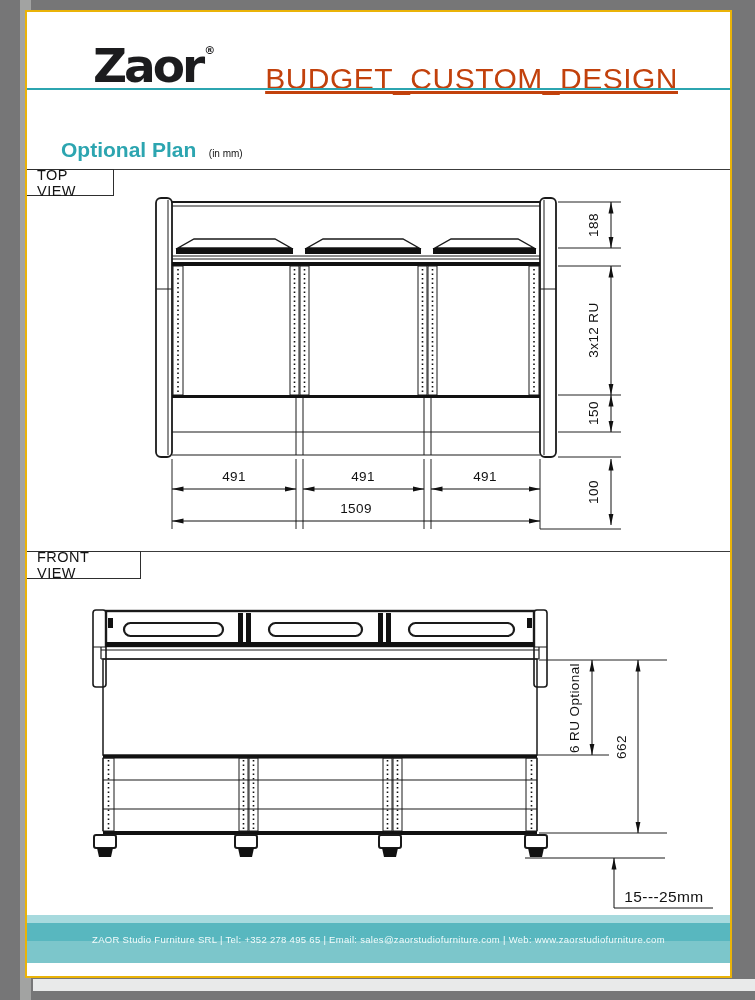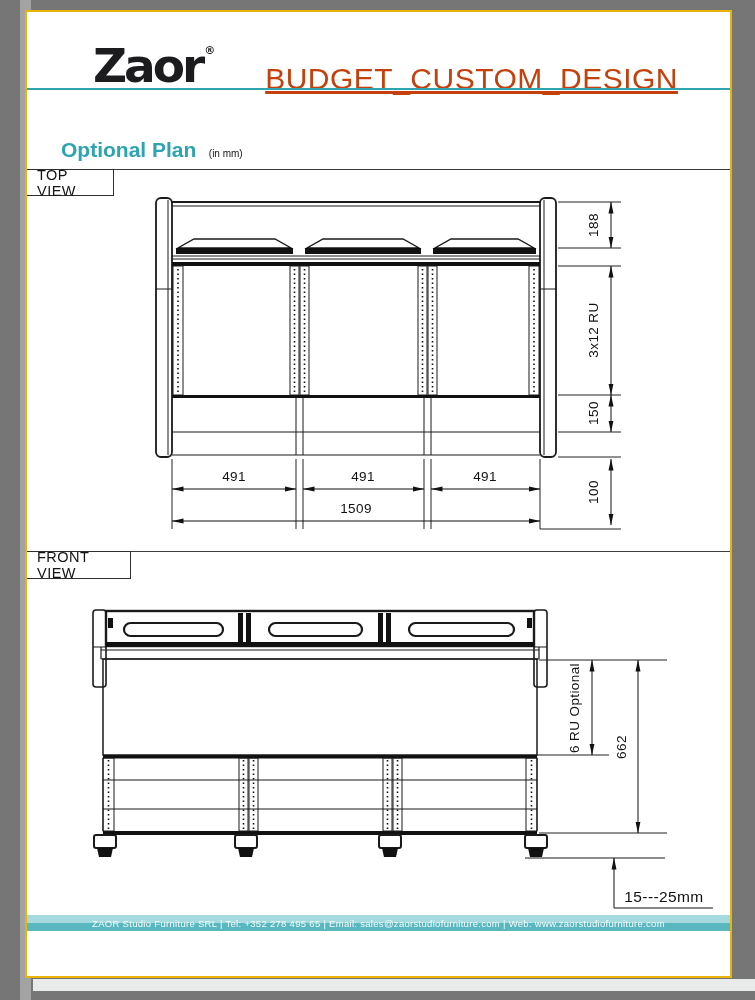--- a/index.html
+++ b/index.html
@@ -26,33 +26,33 @@
   .title-row .unit{font-size:10px;color:#141414;margin-left:8px;}
   
   .divider{position:absolute;left:0;width:703px;height:0;border-top:1.4px solid #3c3c3c;}
   .d1{top:157px;} .d2{top:539px;}
   .view-label{
     position:absolute;left:0;background:#fff;border:1.3px solid #2e2e2e;border-left:none;
     color:#141414;font-size:14.5px;letter-spacing:0.5px;display:flex;align-items:center;
     padding:0 10px;box-sizing:border-box;
   }
   .view-label.top{top:157px;width:87px;height:27px;}
-  .view-label.front{top:539px;width:104px;height:28px;}
+  .view-label.front{top:539px;width:114px;height:28px;}
   
   svg.draw{position:absolute;left:0;top:0;width:703px;height:964px;}
   svg.draw .ln{stroke:#1a1a1a;fill:none;}
   svg.draw .dim{stroke:#111;stroke-width:1;fill:none;}
   svg.draw .ext{stroke:#222;stroke-width:1;fill:none;}
   svg.draw text{fill:#111;font-size:13.5px;letter-spacing:0.4px;
     font-family:"Liberation Sans","DejaVu Sans",sans-serif;}
   svg.draw text.big{font-size:15.5px;}
   svg.draw .dots{stroke:#111;stroke-width:1.6;stroke-dasharray:1.6 2.9;fill:none;}
   
   .footer-bar{
-    position:absolute;left:0;top:903px;width:703px;height:16px;
+    position:absolute;left:0;top:903px;width:703px;height:48px;
     background:linear-gradient(180deg,#a7dade 0px,#a7dade 8px,#58b7bf 8px,#58b7bf 26px,#7cc6cb 26px,#7cc6cb 34px);
     display:flex;align-items:center;justify-content:center;
   }
   .footer-bar span{color:#f4fcfc;font-size:9.5px;letter-spacing:0.3px;}
 </style>
 </head>
 <body>
 
 <div class="edge-strip"></div>
 

